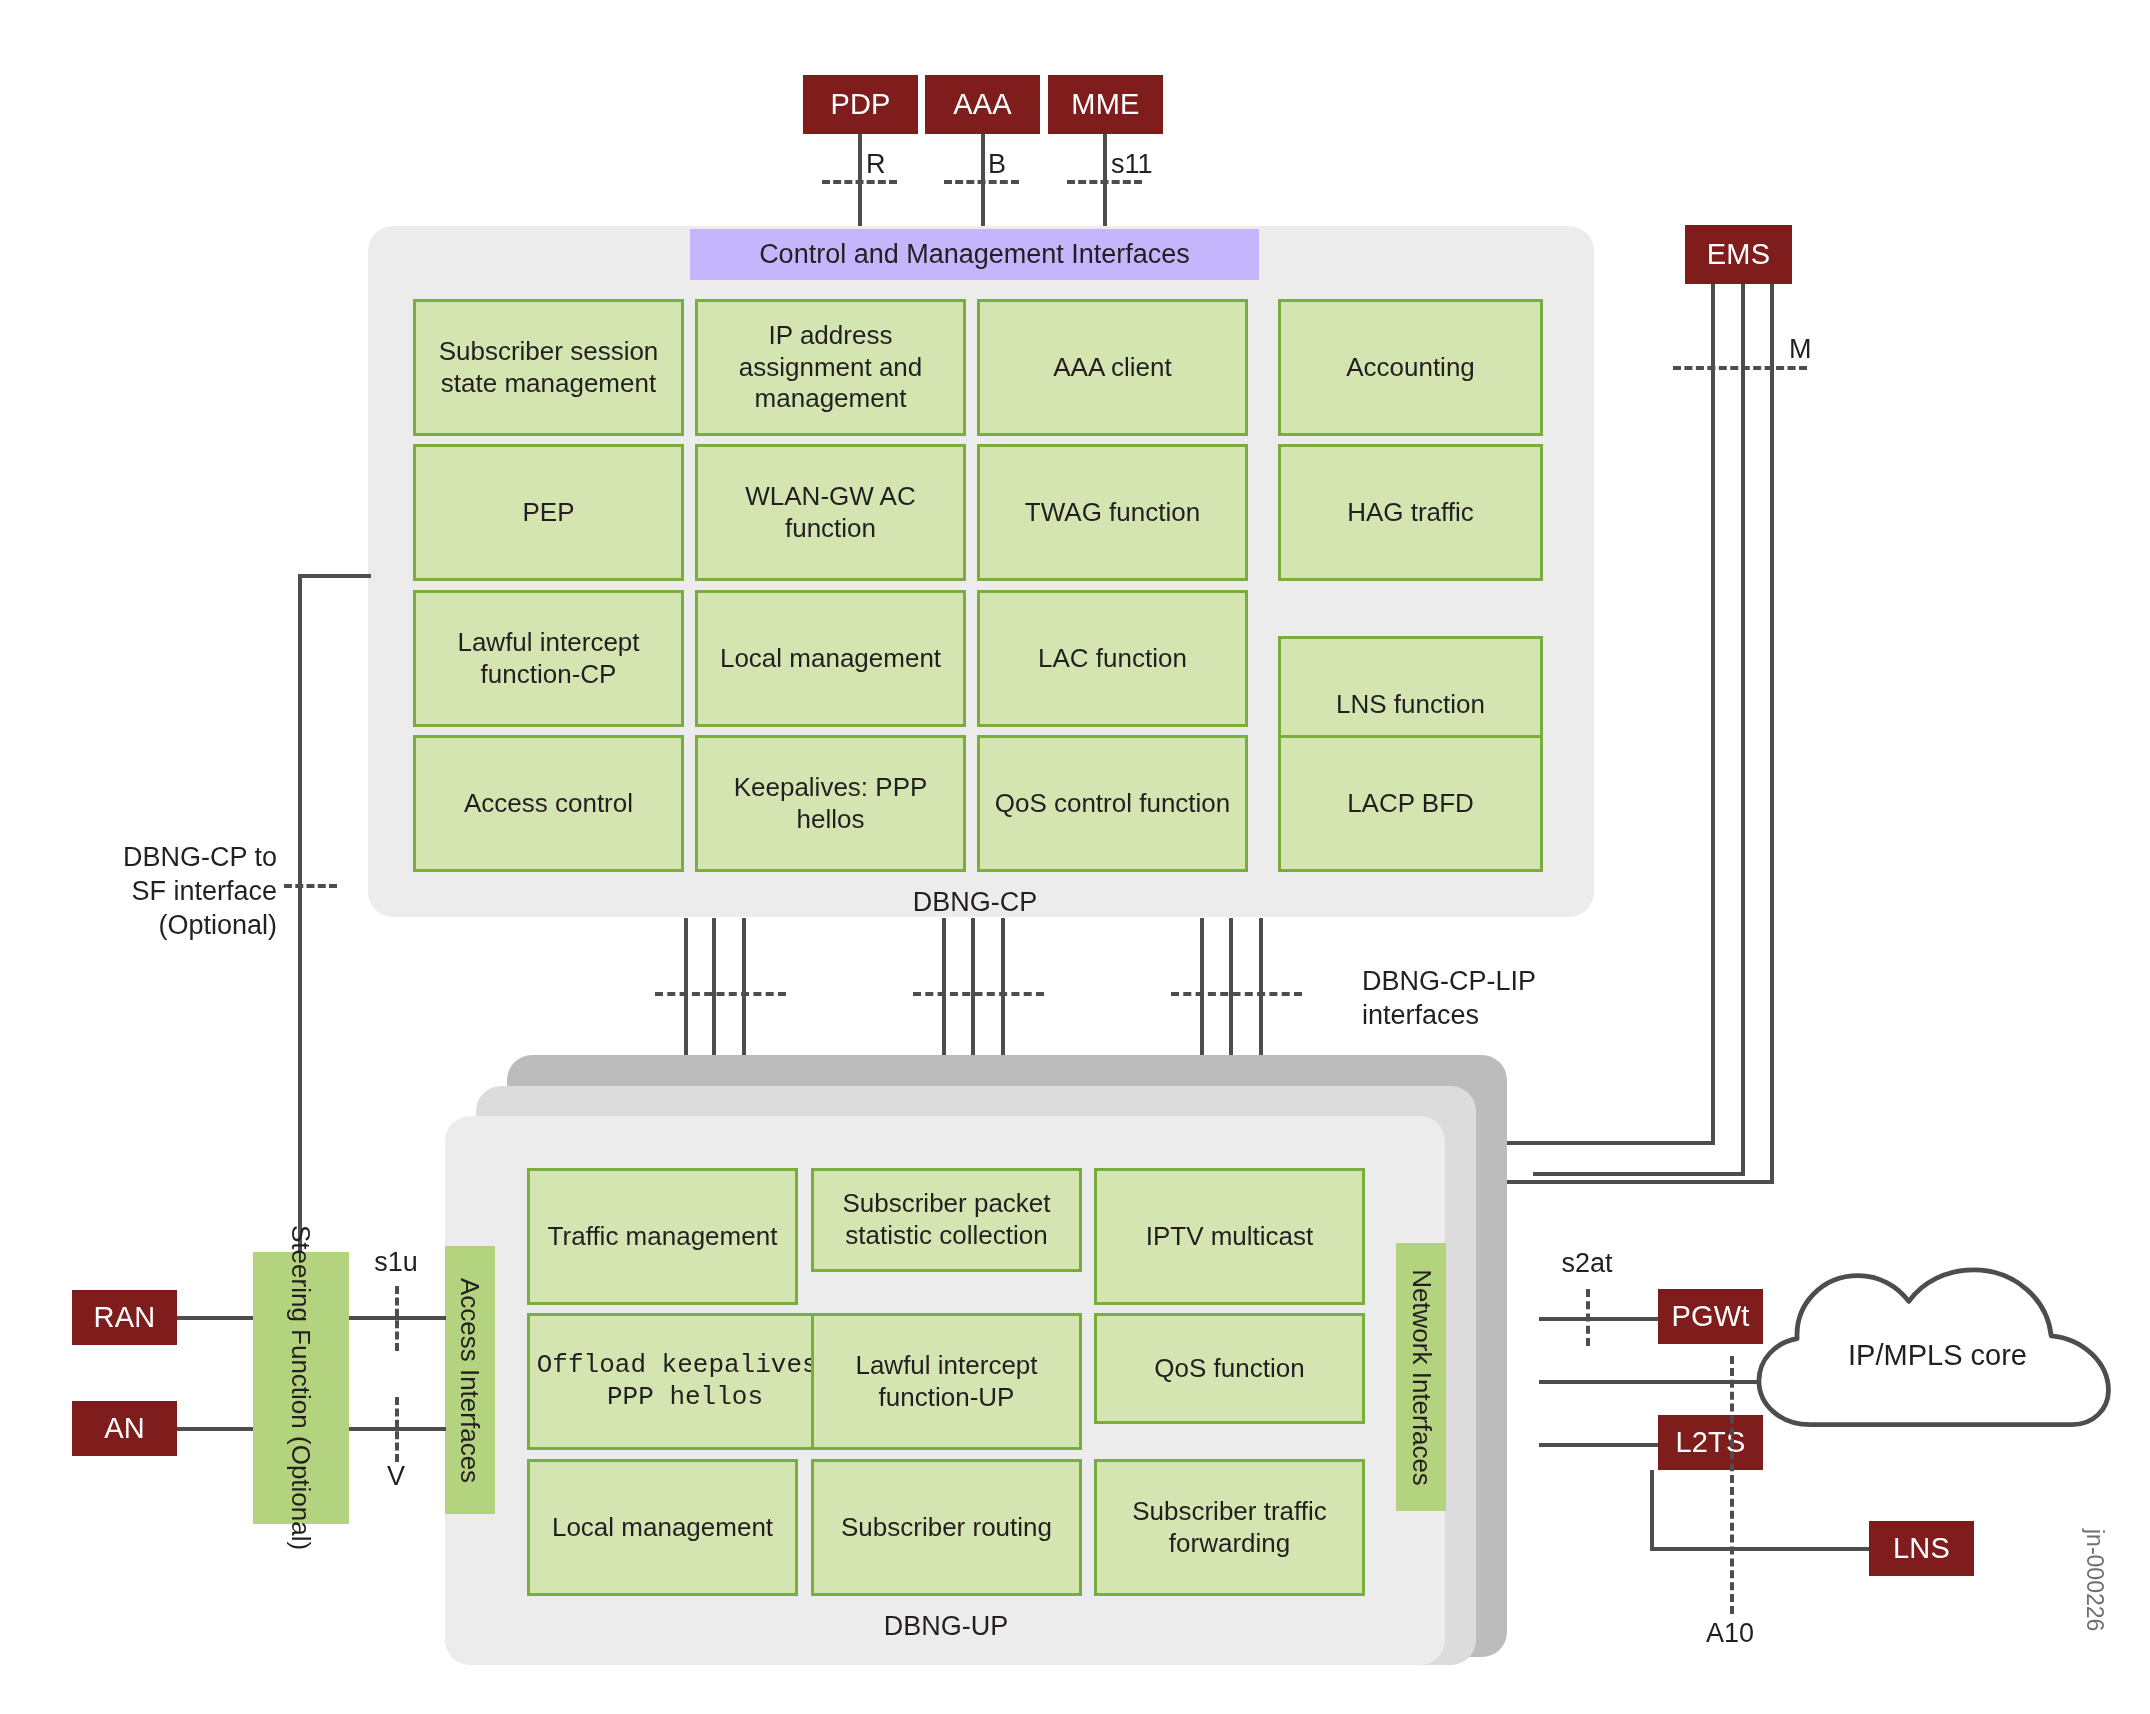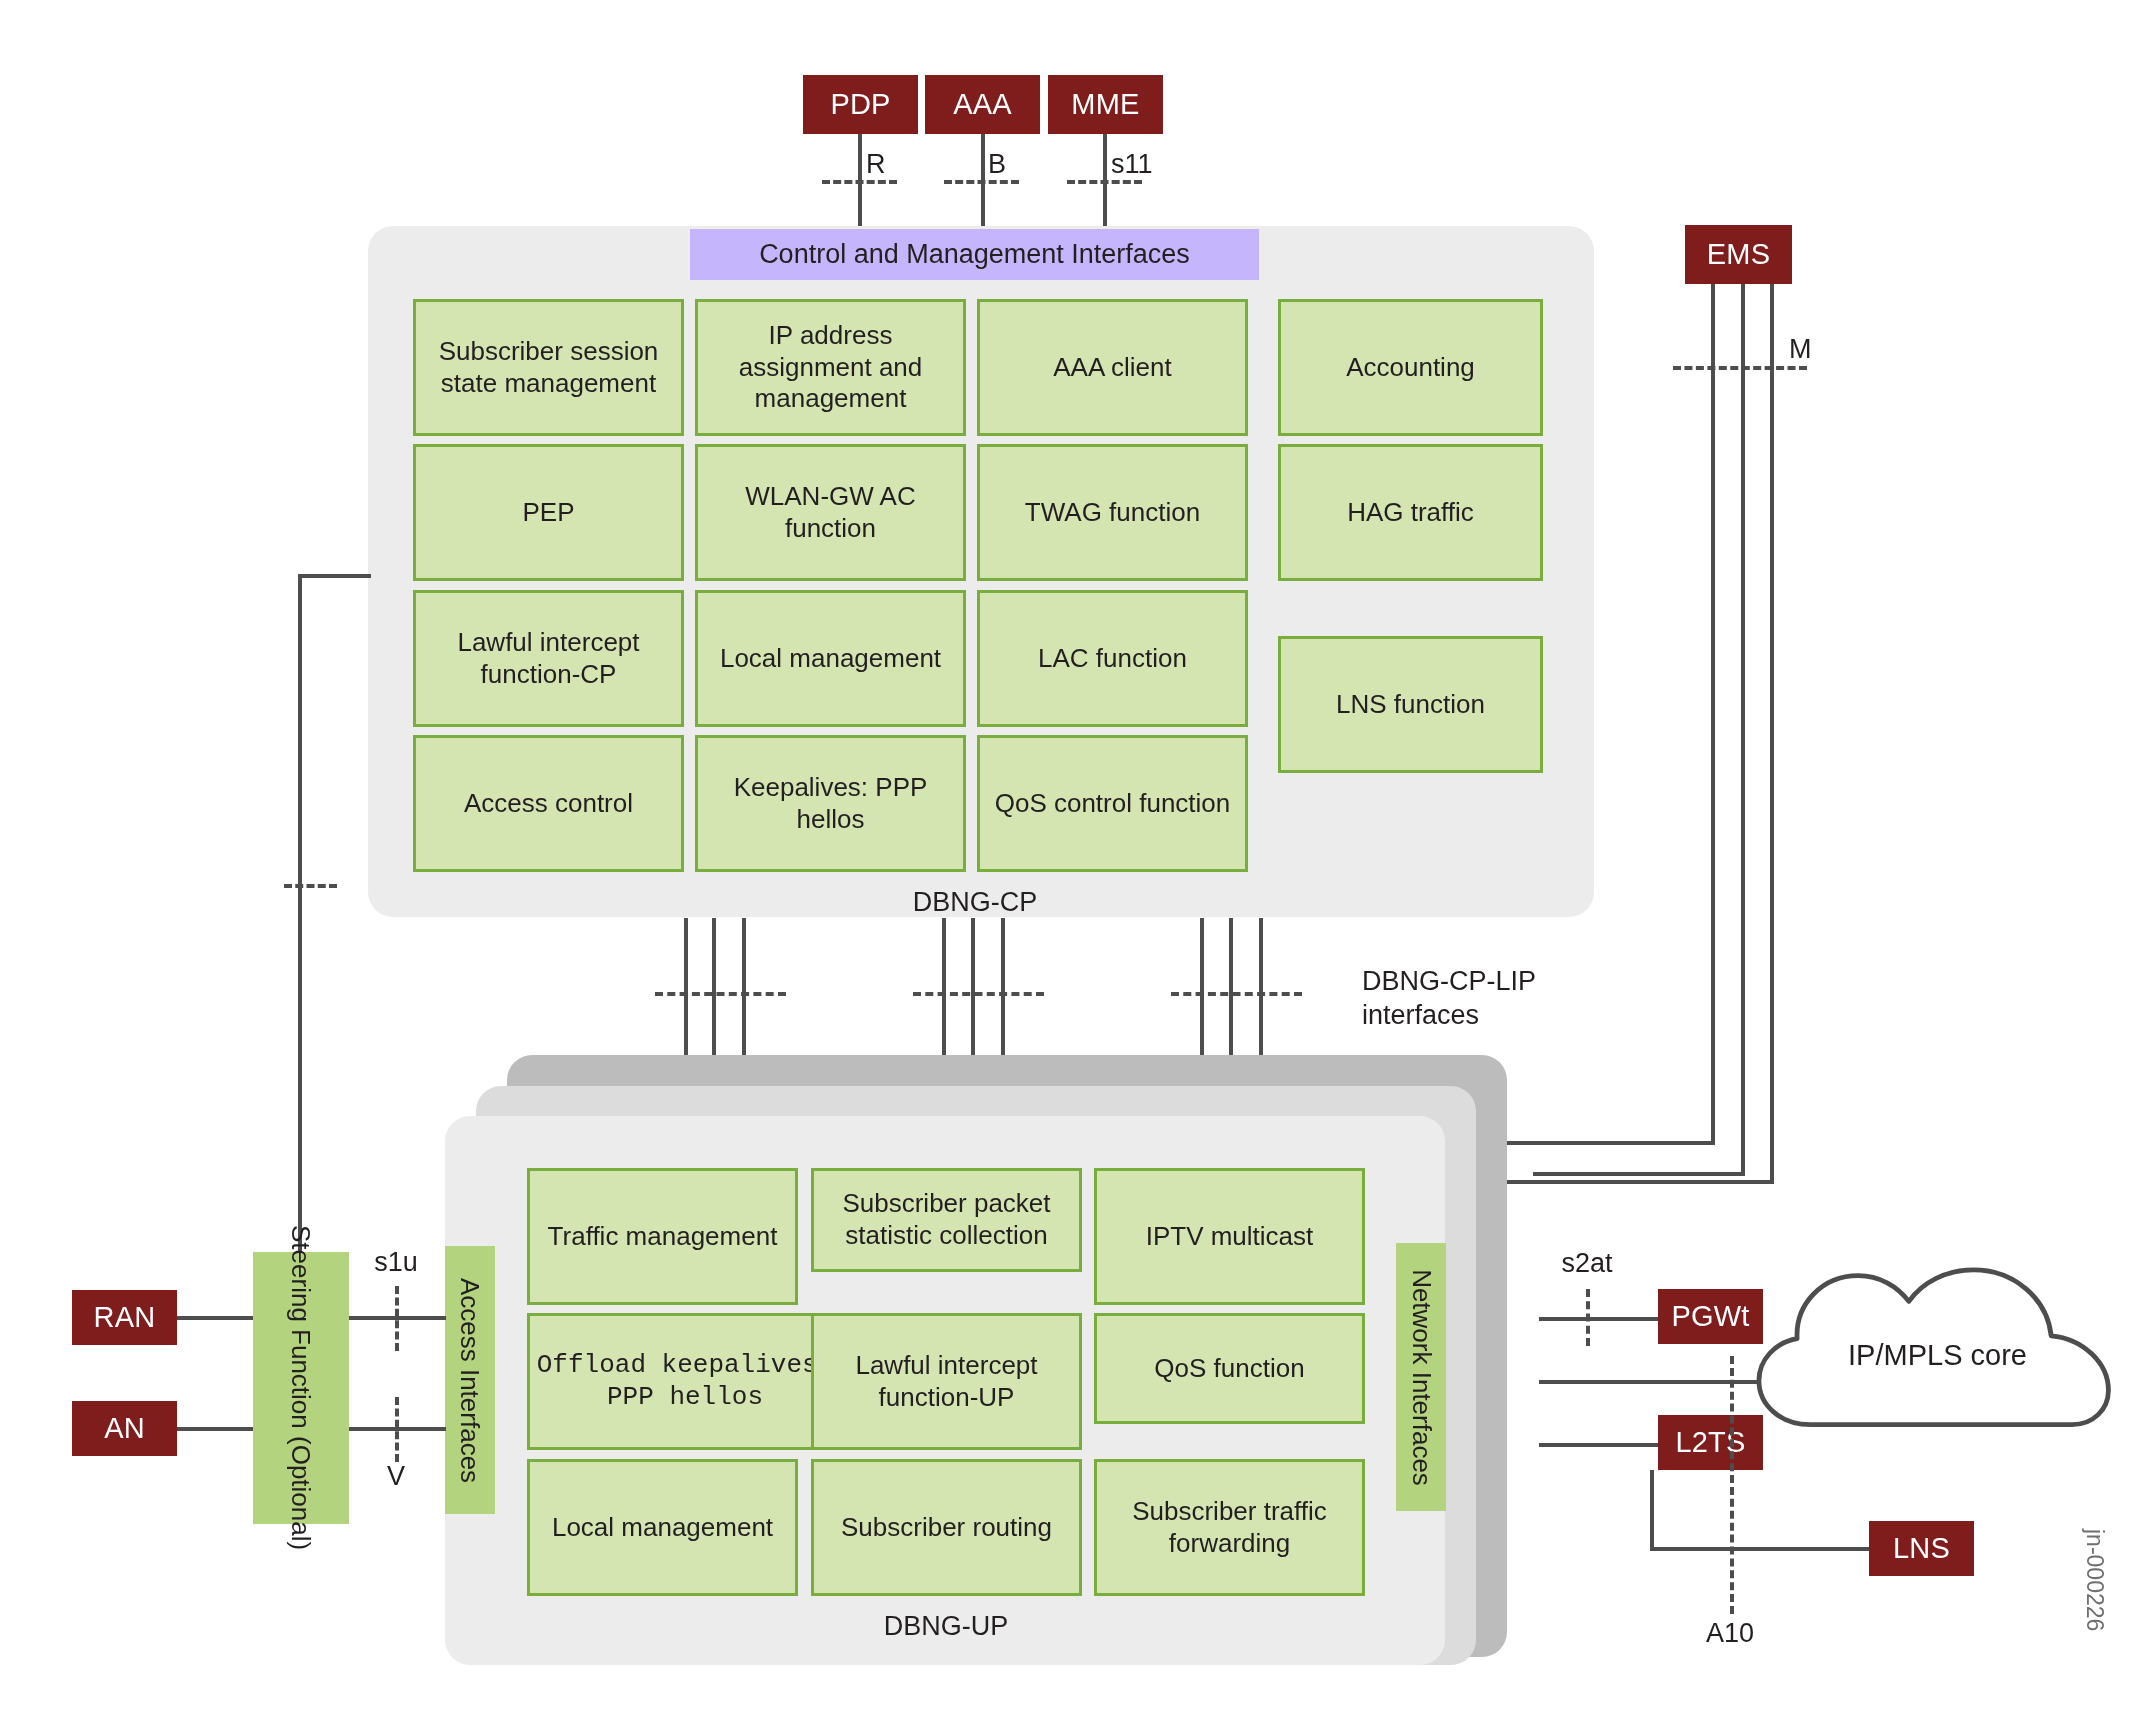--- a/index.html
+++ b/index.html
@@ -134,20 +134,23 @@
 
   <div class="cell" style="left:413px;top:735px;width:271px;height:137px;">
     <span>Access control</span>
     </div>
   <div class="cell" style="left:695px;top:735px;width:271px;height:137px;">
     <span>Keepalives: PPP hellos</span>
     </div>
   <div class="cell" style="left:977px;top:735px;width:271px;height:137px;">
     <span>QoS control function</span>
     </div>
+  <div class="cell" style="left:1278px;top:735px;width:265px;height:137px;">
+    <span>LACP BFD</span>
+    </div>
 
   <div class="panel-title" style="left:846px;top:887px;width:258px;">DBNG-CP</div>
 
   <div class="ln lnv" style="left:684px;top:918px;height:254px;"></div>
   <div class="ln lnv" style="left:712px;top:918px;height:191px;"></div>
   <div class="ln lnv" style="left:742px;top:918px;height:153px;"></div>
   <div class="dashh" style="left:655px;top:992px;width:131px;"></div>
 
   <div class="ln lnv" style="left:942px;top:918px;height:254px;"></div>
   <div class="ln lnv" style="left:971px;top:918px;height:191px;"></div>
@@ -158,20 +161,23 @@
   <div class="ln lnv" style="left:1229px;top:918px;height:191px;"></div>
   <div class="ln lnv" style="left:1259px;top:918px;height:153px;"></div>
   <div class="dashh" style="left:1171px;top:992px;width:131px;"></div>
 
   <div class="lbl" style="left:1362px;top:965px;">DBNG-CP-LIP
 interfaces</div>
 
   <div class="ln lnh" style="left:298px;top:574px;width:73px;"></div>
   <div class="ln lnv" style="left:298px;top:574px;height:679px;"></div>
   <div class="dashh" style="left:284px;top:884px;width:53px;"></div>
+  <div class="lbl r" style="left:86px;top:841px;width:191px;">DBNG-CP to
+SF interface
+(Optional)</div>
 
   <div class="panel-shadow1" style="left:507px;top:1055px;width:1000px;height:602px;"></div>
   <div class="panel-shadow2" style="left:476px;top:1086px;width:1000px;height:579px;"></div>
   <div class="panel" style="left:445px;top:1116px;width:1000px;height:549px;"></div>
 
   <div class="cell" style="left:527px;top:1168px;width:271px;height:137px;">
     <span>Traffic management</span>
     </div>
   <div class="cell" style="left:811px;top:1168px;width:271px;height:104px;">
     <span>Subscriber packet statistic collection</span>

